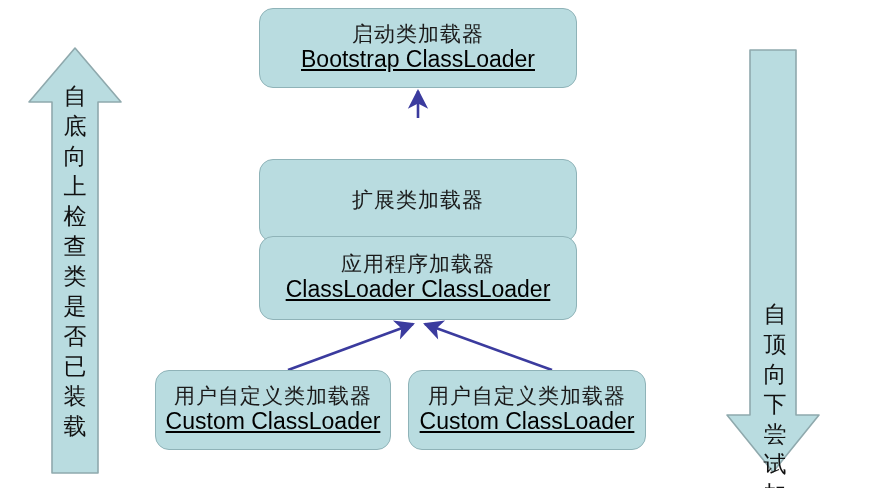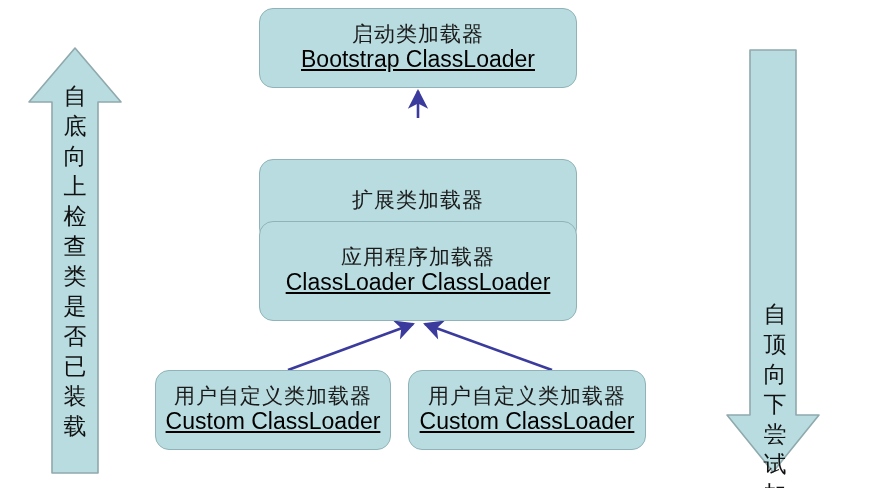--- a/index.html
+++ b/index.html
@@ -41,21 +41,21 @@
     font-family: "Liberation Sans", sans-serif;
     font-size: 23px;
     color: #000000;
     white-space: nowrap;
     margin-top: 1px;
     text-decoration: underline;
   }
 
   #node-bootstrap   { left: 259px; top: 8px;   width: 318px; height: 80px; }
   #node-extension   { left: 259px; top: 119px; width: 318px; height: 83px; margin-top: 40px; }
-  #node-application { left: 259px; top: 221px; width: 318px; height: 100px; }
+  #node-application { left: 259px; top: 236px; width: 318px; height: 84px; }
   #node-custom-left { left: 155px; top: 370px; width: 236px; height: 80px; }
   #node-custom-right{ left: 408px; top: 370px; width: 238px; height: 80px; }
 
   
   #connectors {
     position: absolute;
     left: 0; top: 0;
     width: 872px;
     height: 488px;
     pointer-events: none;

